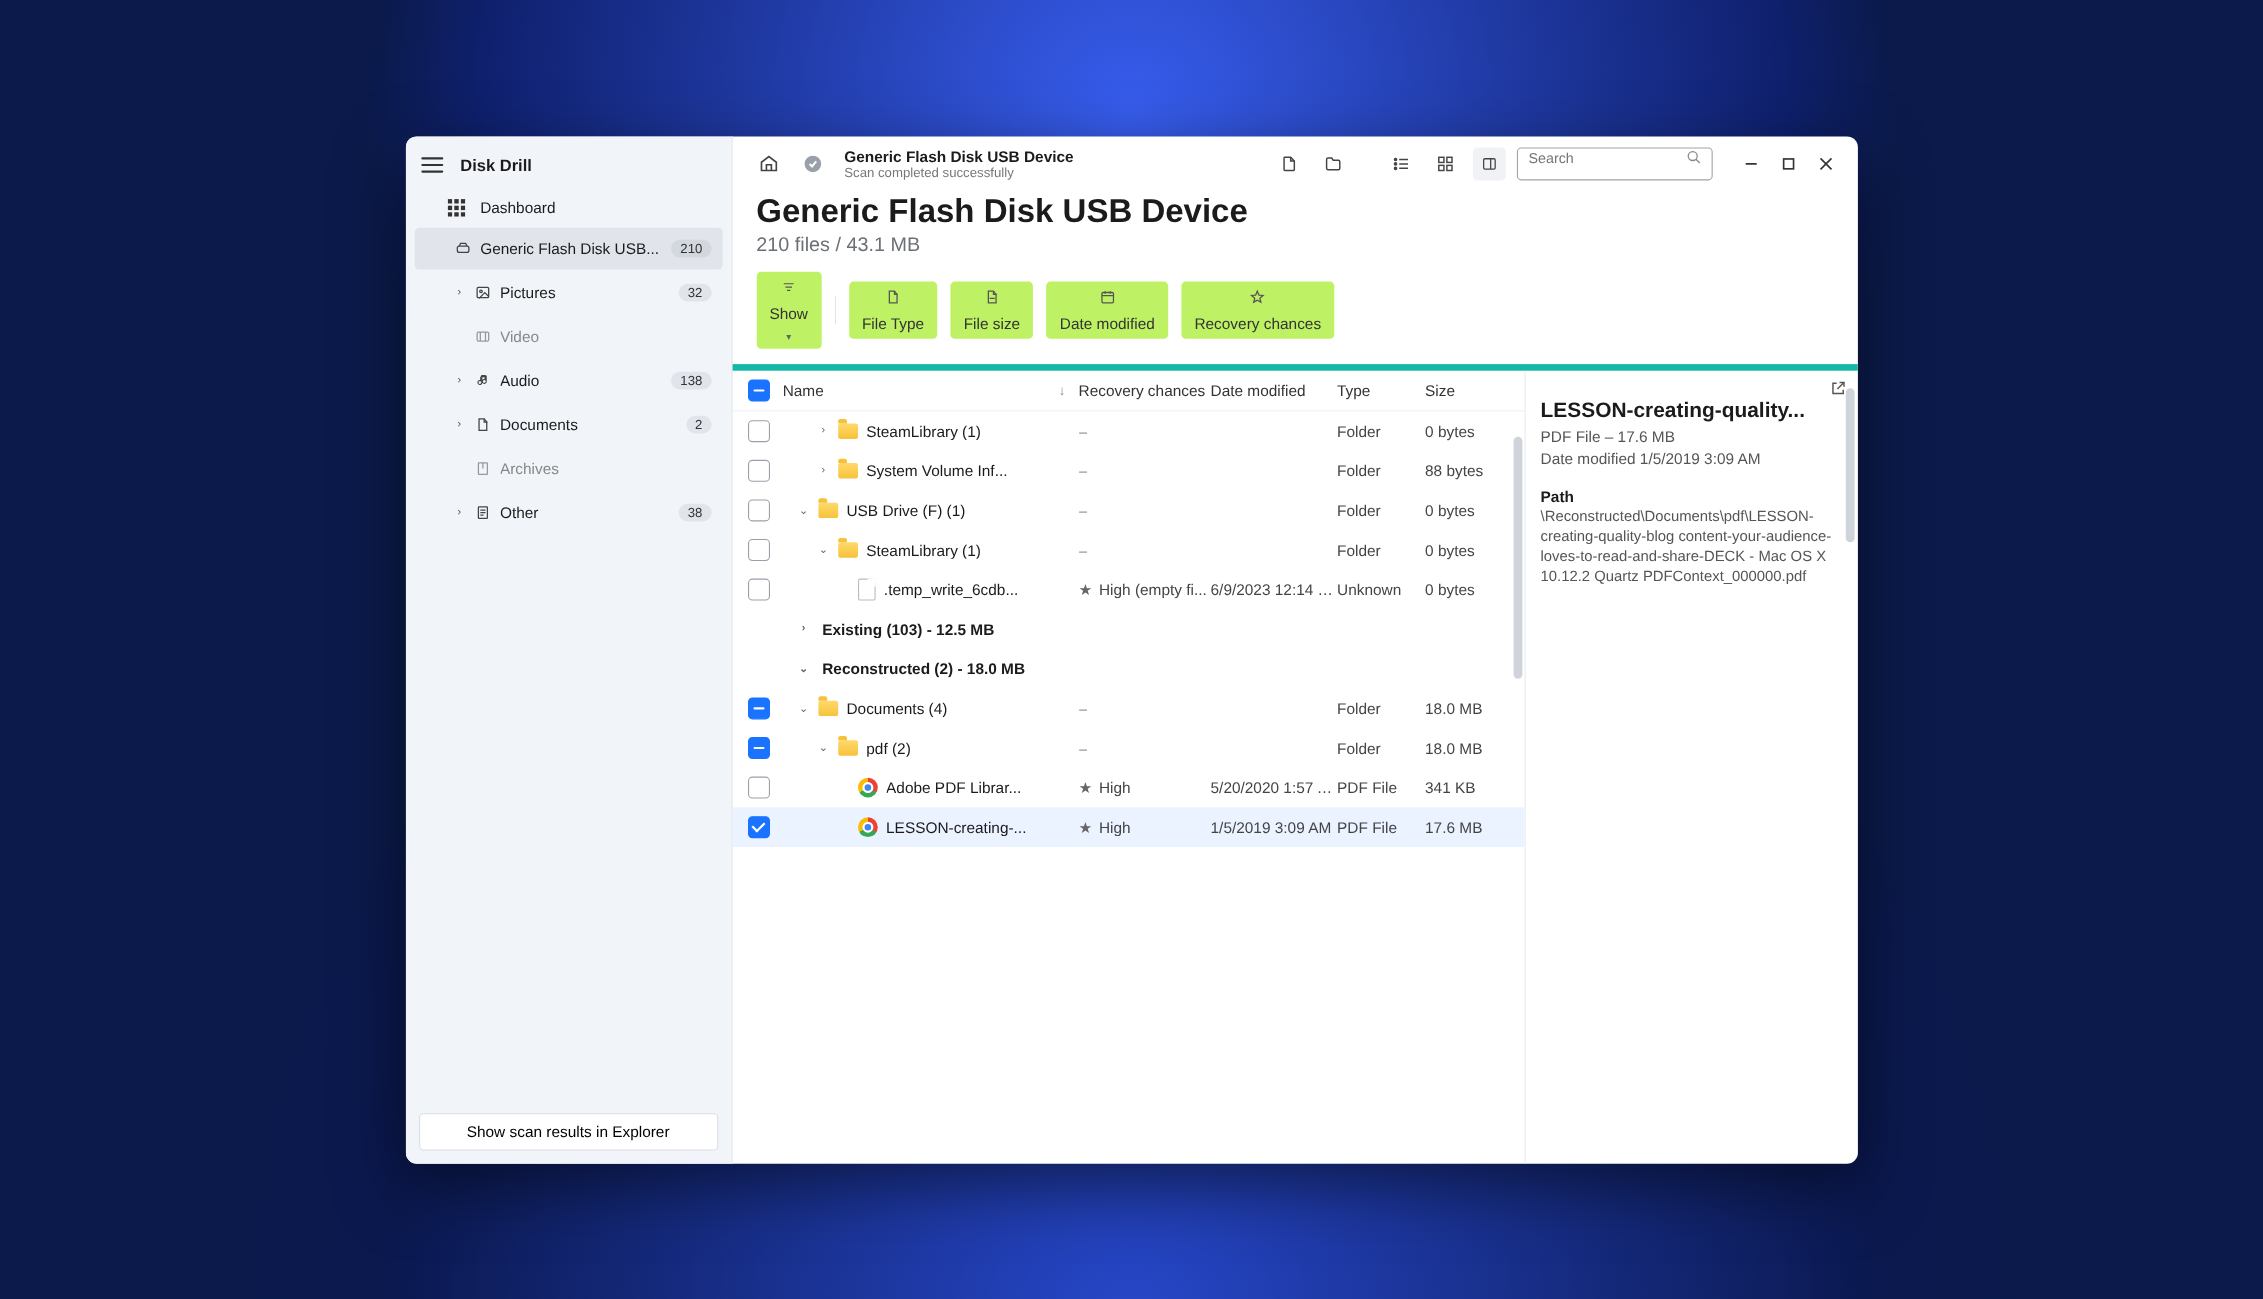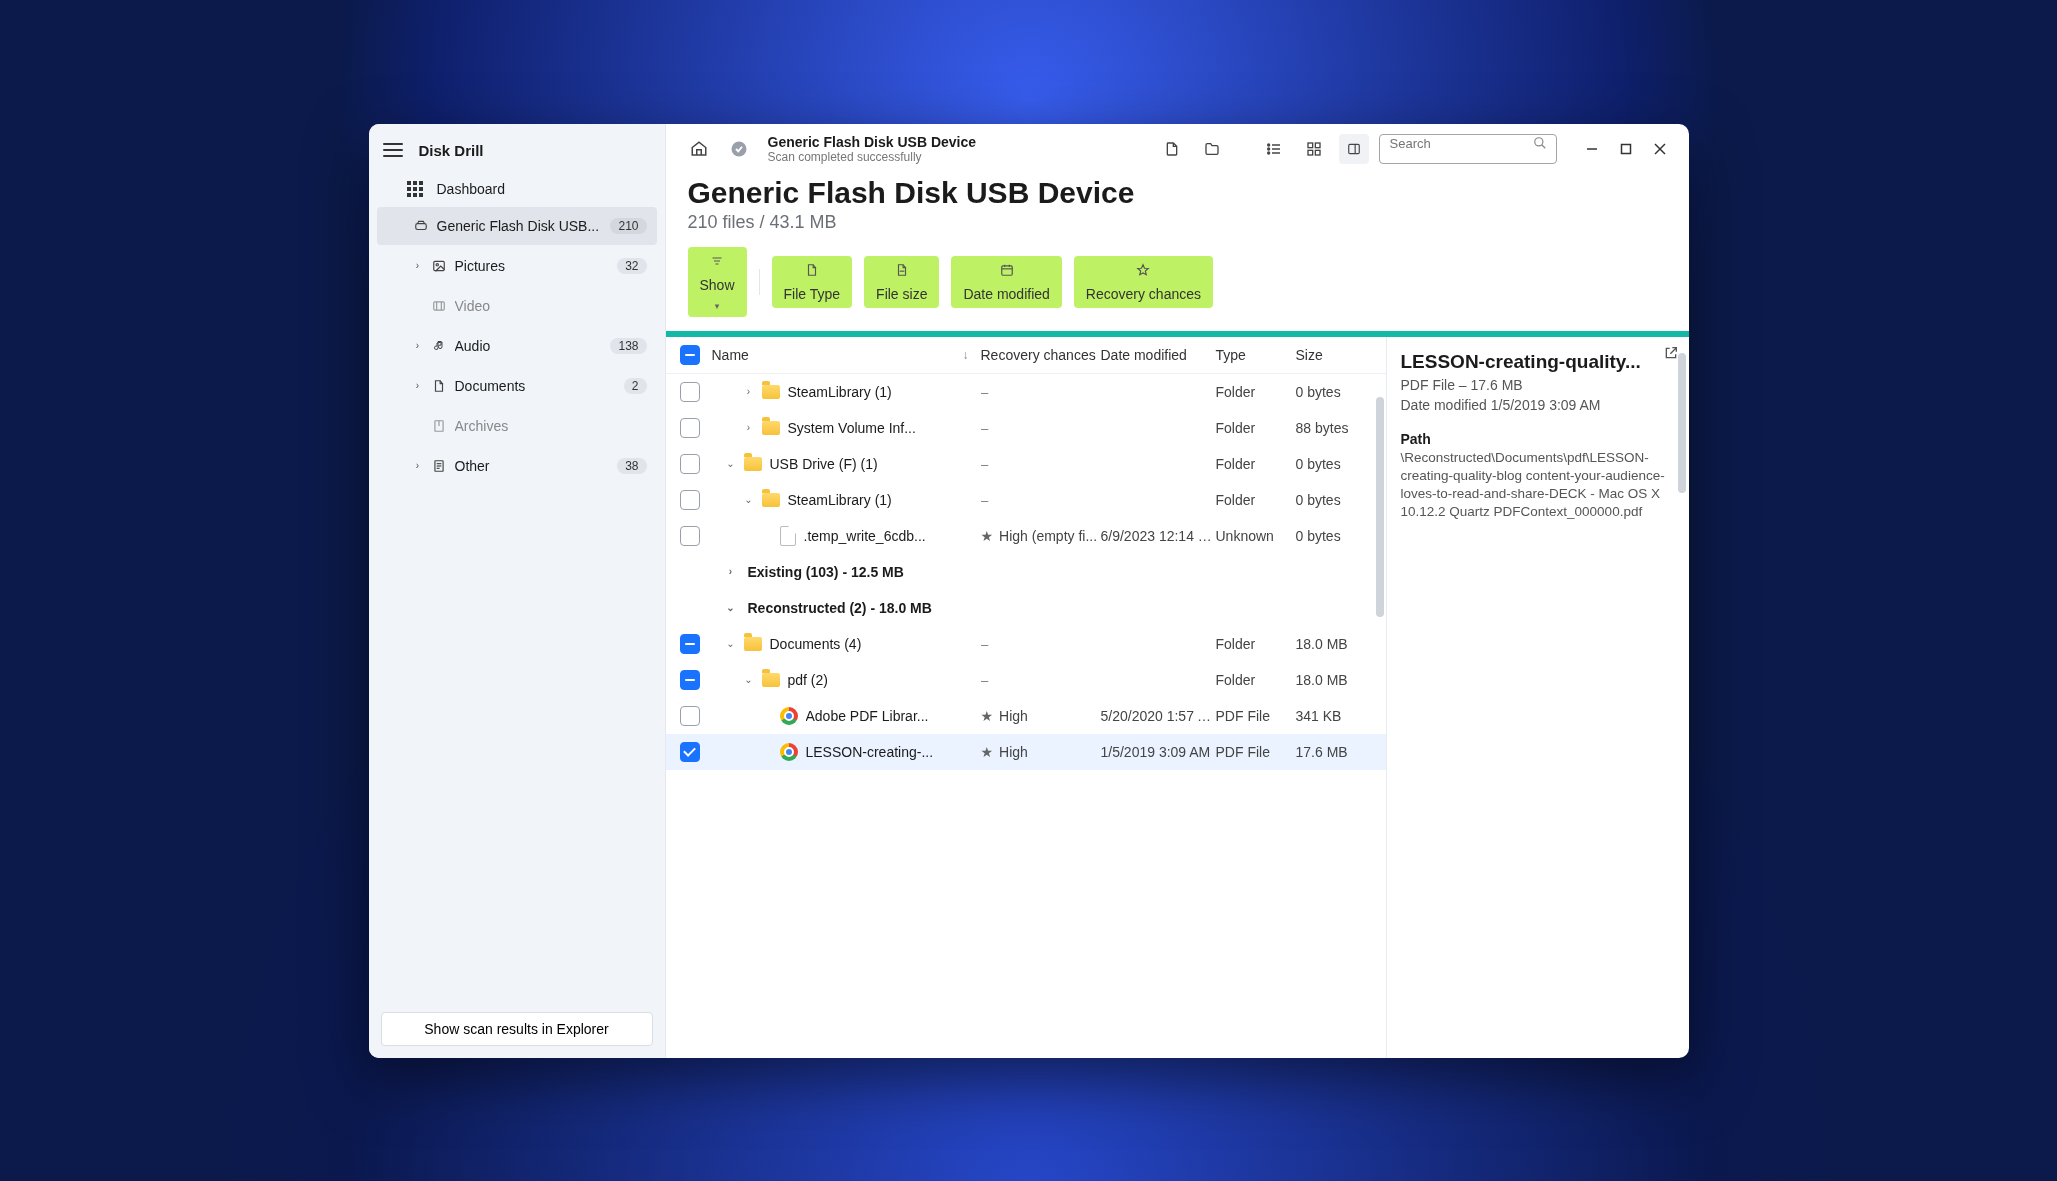--- a/index.html
+++ b/index.html
@@ -115,21 +115,21 @@
   .popout{position:absolute;right:10px;top:8px;color:#555;cursor:pointer;}
   .pv-img{height:190px;border:1px solid #d9dde4;border-radius:4px;overflow:hidden;display:flex;
     flex-direction:column;}
   .pv-top{flex:1.6;background:linear-gradient(#f3874d,#ed6e3a);color:#fff;display:flex;
     align-items:center;justify-content:center;text-align:center;padding:14px 24px;font-weight:600;
     font-size:15px;line-height:1.35;position:relative;}
   .pv-top .dot{position:absolute;width:6px;height:6px;border-radius:50%;background:rgba(255,255,255,0.6);}
   .pv-top .d1{left:18px;top:18px;} .pv-top .d2{left:24px;top:94px;} .pv-top .d3{right:26px;top:50px;}
   .pv-top .grad{position:absolute;right:10px;bottom:8px;font-size:12px;opacity:.9;}
   .pv-bot{flex:1;background:linear-gradient(90deg,#3f6fae,#2bb6c9);}
-  .pv-name{font-size:19px;font-weight:600;white-space:nowrap;overflow:hidden;
+  .pv-name{font-size:19px;font-weight:600;margin-top:12px;white-space:nowrap;overflow:hidden;
     text-overflow:ellipsis;}
   .pv-line{color:#555;margin-top:4px;}
   .pv-path-h{font-weight:600;margin-top:18px;}
   .pv-path{color:#555;margin-top:2px;line-height:1.35;word-break:break-word;font-size:13.5px;}
   .pvscroll{position:absolute;right:3px;top:16px;width:8px;height:180px;}
   .pvscroll .thumb{position:absolute;width:100%;height:140px;top:0;background:#cfd3da;border-radius:4px;}
   .statusbar{display:flex;align-items:center;justify-content:flex-end;gap:18px;
     padding:12px 18px;border-top:1px solid #e8ebf0;font-size:14px;}
   .recover-wrap{padding:3px;border:3px solid #e23b3b;border-radius:4px;}
   .recover{background:#1a73ff;color:#fff;border:none;border-radius:3px;padding:8px 26px;

